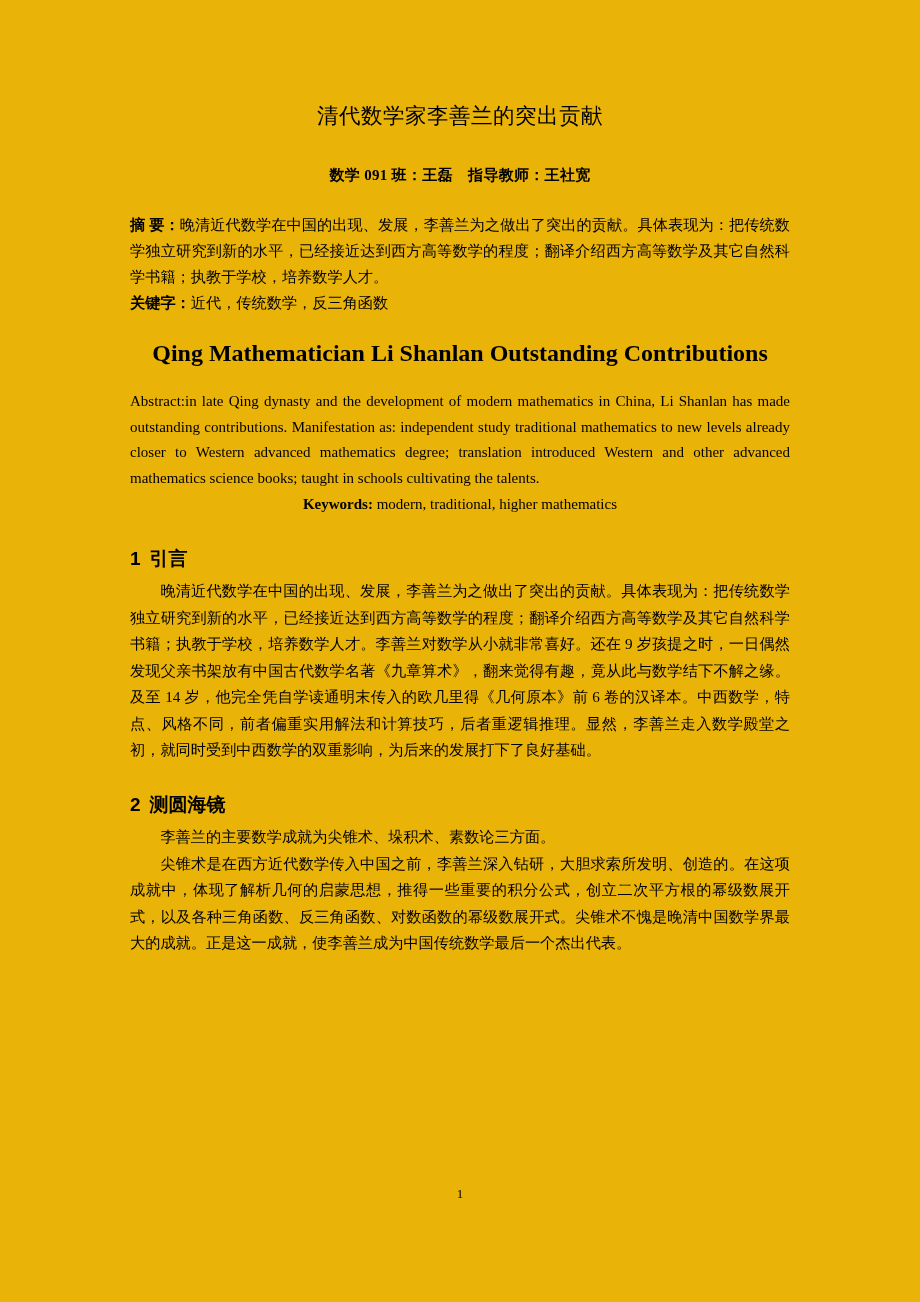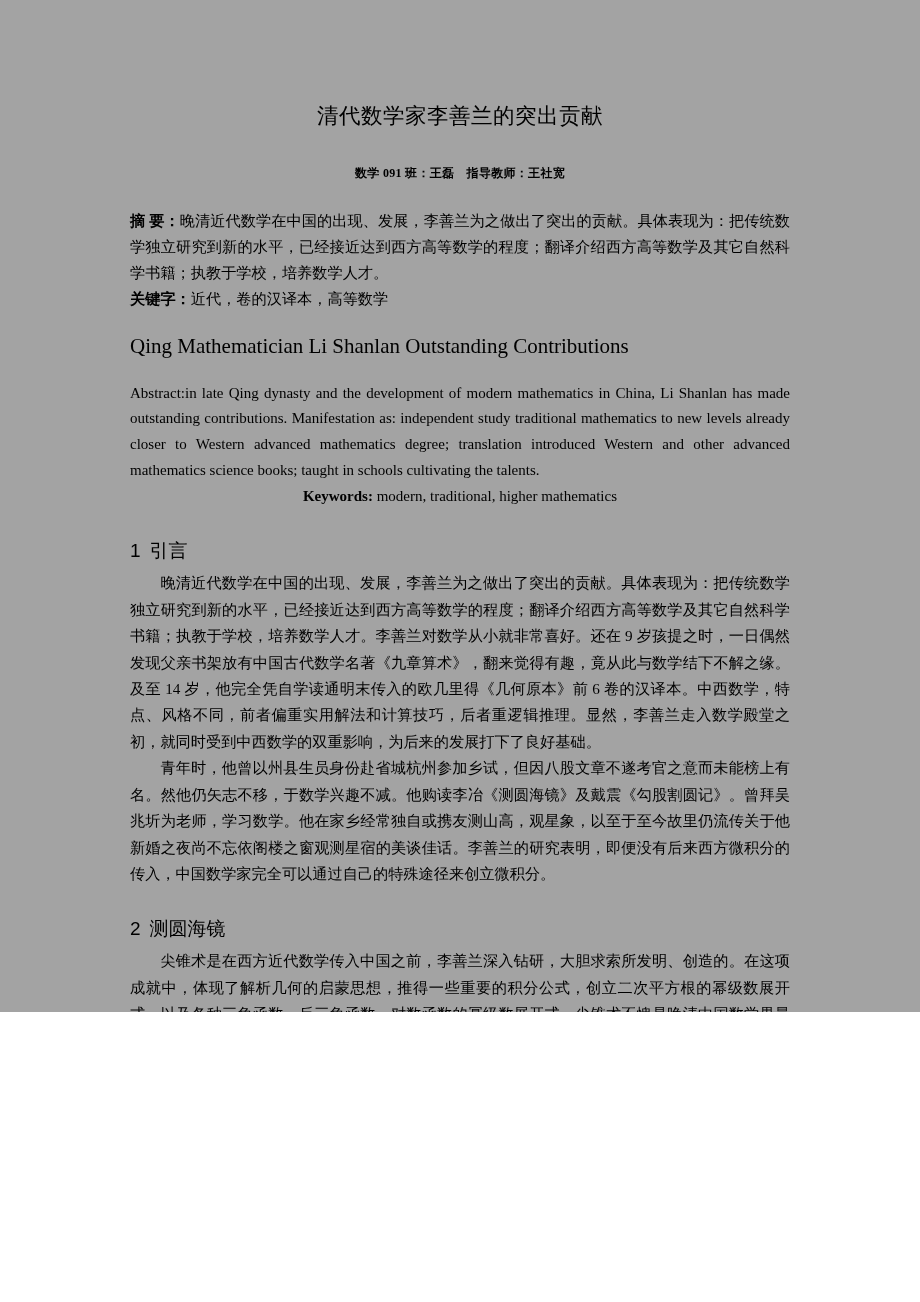--- a/index.html
+++ b/index.html
@@ -3,22 +3,22 @@
 <meta charset="utf-8">
 <style>
   html, body {
     margin: 0;
     padding: 0;
     background: #ffffff;
   }
   .page {
     position: relative;
     width: 920px;
-    height: 1012px;
-    background: #a3a3a3;
+    height: 1302px;
+    background: #eab308;
     box-sizing: border-box;
     overflow: hidden;
     font-family: "Liberation Serif", "DejaVu Serif", serif;
     color: #000000;
   }
   .content {
     position: absolute;
     left: 130px;
     top: 0;
     width: 660px;
@@ -31,21 +31,21 @@
     font-size: 21.5px;
     font-weight: 400;
     letter-spacing: 0.5px;
     margin-top: 103px;
     line-height: 1.3;
   }
 
   
   .authors {
     text-align: center;
-    font-size: 12px;
+    font-size: 15px;
     font-weight: bold;
     margin-top: 34px;
     line-height: 1.4;
     letter-spacing: 0.3px;
   }
   .affiliation {
     text-align: center;
     font-size: 15px;
     margin-top: 22px;
     line-height: 1.4;
@@ -68,23 +68,23 @@
     line-height: 1.72;
     text-align: left;
   }
   .cn-keywords .lbl {
     font-weight: bold;
     text-align: center;
   }
 
   
   .en-title {
-    text-align: left;
-    font-size: 21px;
-    font-weight: normal;
+    text-align: center;
+    font-size: 24px;
+    font-weight: bold;
     margin-top: 20px;
     line-height: 1.35;
   }
 
   
   .en-abstract {
     margin-top: 20px;
     font-size: 15px;
     line-height: 1.72;
     text-align: justify;
@@ -98,21 +98,21 @@
     text-align: center;
   }
   .en-keywords .lbl {
     font-weight: bold;
   }
 
   
   .section-heading {
     font-family: "Liberation Sans", "DejaVu Sans", sans-serif;
     font-size: 19px;
-    font-weight: 400;
+    font-weight: 700;
     margin-top: 28px;
     margin-bottom: 6px;
     line-height: 1.4;
   }
   .section-heading .num {
     margin-right: 9px;
   }
 
   
   p.body {
@@ -140,36 +140,35 @@
 <div class="page">
   <div class="content">
 
     <h1 class="cn-title">清代数学家李善兰的突出贡献</h1>
 
     <div class="authors">数学 091 班：王磊　指导教师：王社宽</div>
 
 
     <div class="cn-abstract"><span class="lbl">摘 要：</span><span>晚清近代数学在中国的出现、发展，李善兰为之做出了突出的贡献。具体表现为：把传统数学独立研究到新的水平，已经接近达到西方高等数学的程度；翻译介绍西方高等数学及其它自然科学书籍；执教于学校，培养数学人才。</span></div>
 
-    <div class="cn-keywords"><span class="lbl">关键字：</span><span>近代，卷的汉译本，高等数学</span></div>
+    <div class="cn-keywords"><span class="lbl">关键字：</span><span>近代，传统数学，反三角函数</span></div>
 
     <h2 class="en-title">Qing Mathematician Li Shanlan Outstanding Contributions</h2>
 
     <div class="en-abstract"><span class="lbl">Abstract:</span><span>in late Qing dynasty and the development of modern mathematics in China, Li Shanlan has made outstanding contributions.    Manifestation as: independent study traditional mathematics to new levels already closer to Western advanced mathematics degree; translation introduced Western and other advanced mathematics science books; taught in schools cultivating the talents.</span></div>
 
     <div class="en-keywords"><span class="lbl">Keywords:</span><span> modern, traditional, higher mathematics</span></div>
 
     <h3 class="section-heading"><span class="num">1</span><span>引言</span></h3>
 
     <p class="body">晚清近代数学在中国的出现、发展，李善兰为之做出了突出的贡献。具体表现为：把传统数学独立研究到新的水平，已经接近达到西方高等数学的程度；翻译介绍西方高等数学及其它自然科学书籍；执教于学校，培养数学人才。李善兰对数学从小就非常喜好。还在 9 岁孩提之时，一日偶然发现父亲书架放有中国古代数学名著《九章算术》，翻来觉得有趣，竟从此与数学结下不解之缘。及至 14 岁，他完全凭自学读通明末传入的欧几里得《几何原本》前 6 卷的汉译本。中西数学，特点、风格不同，前者偏重实用解法和计算技巧，后者重逻辑推理。显然，李善兰走入数学殿堂之初，就同时受到中西数学的双重影响，为后来的发展打下了良好基础。</p>
 
-    <p class="body">青年时，他曾以州县生员身份赴省城杭州参加乡试，但因八股文章不遂考官之意而未能榜上有名。然他仍矢志不移，于数学兴趣不减。他购读李冶《测圆海镜》及戴震《勾股割圆记》。曾拜吴兆圻为老师，学习数学。他在家乡经常独自或携友测山高，观星象，以至于至今故里仍流传关于他新婚之夜尚不忘依阁楼之窗观测星宿的美谈佳话。李善兰的研究表明，即便没有后来西方微积分的传入，中国数学家完全可以通过自己的特殊途径来创立微积分。</p>
 
     <h3 class="section-heading"><span class="num">2</span><span>测圆海镜</span></h3>
 
+    <p class="body">李善兰的主要数学成就为尖锥术、垛积术、素数论三方面。</p>
+
     <p class="body">尖锥术是在西方近代数学传入中国之前，李善兰深入钻研，大胆求索所发明、创造的。在这项成就中，体现了解析几何的启蒙思想，推得一些重要的积分公式，创立二次平方根的幂级数展开式，以及各种三角函数、反三角函数、对数函数的幂级数展开式。尖锥术不愧是晚清中国数学界最大的成就。正是这一成就，使李善兰成为中国传统数学最后一个杰出代表。</p>
-
-    <p class="body">李善兰的主要数学成就为尖锥术、垛积术、素数论三方面。</p>
 
   </div>
 
   <div class="page-number">1</div>
 </div>
 
 </body></html>

